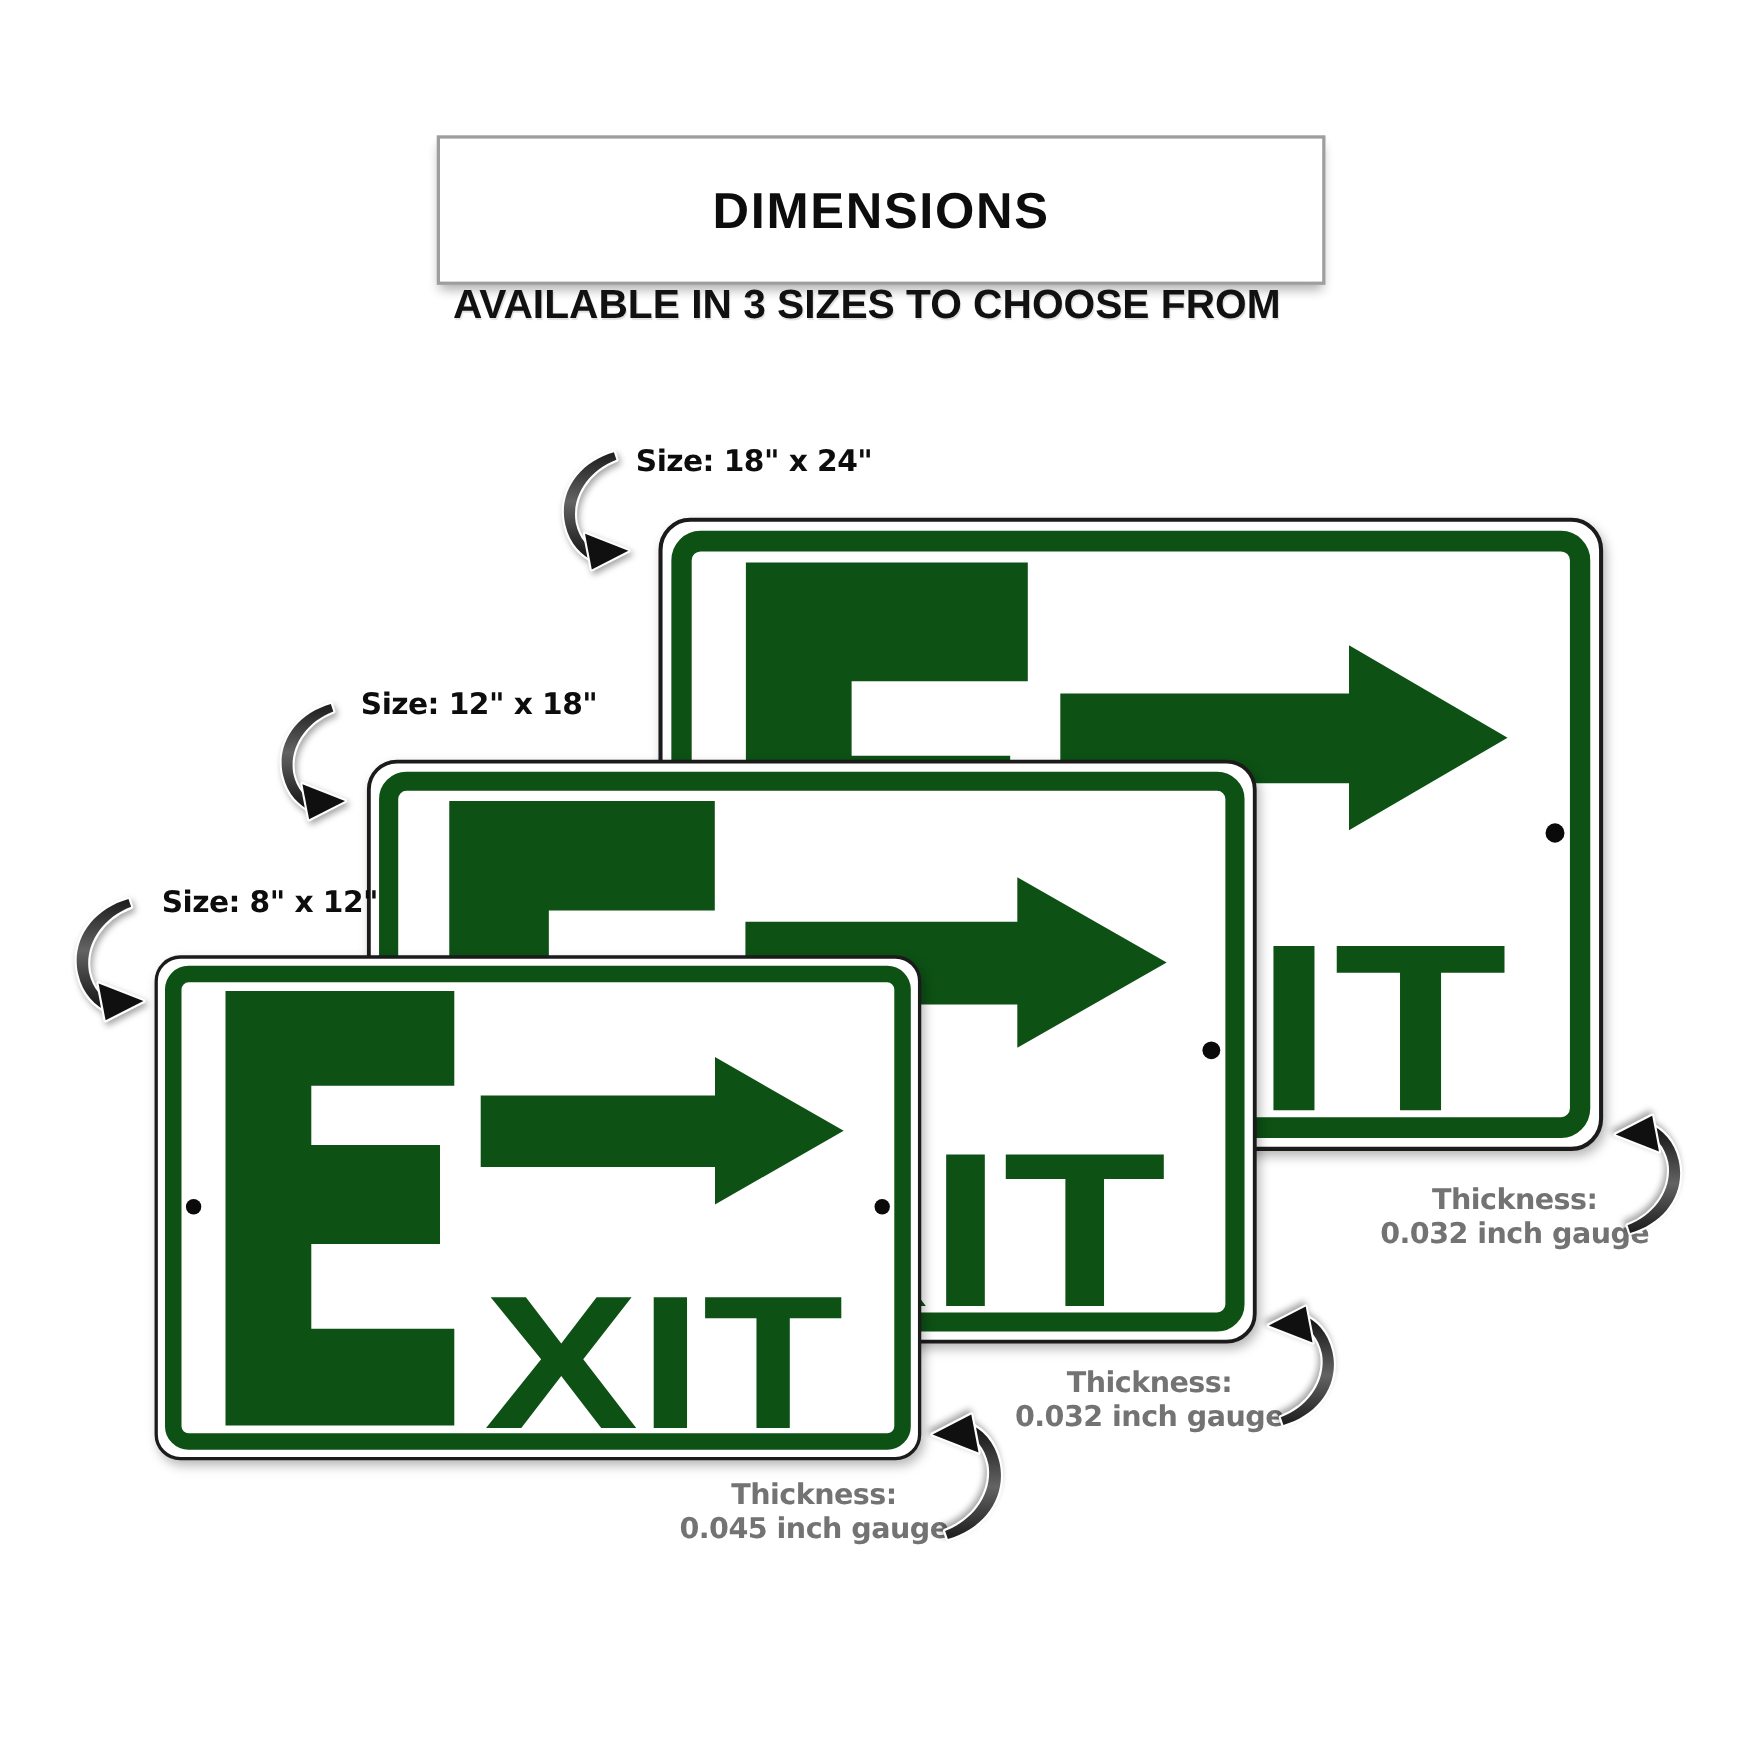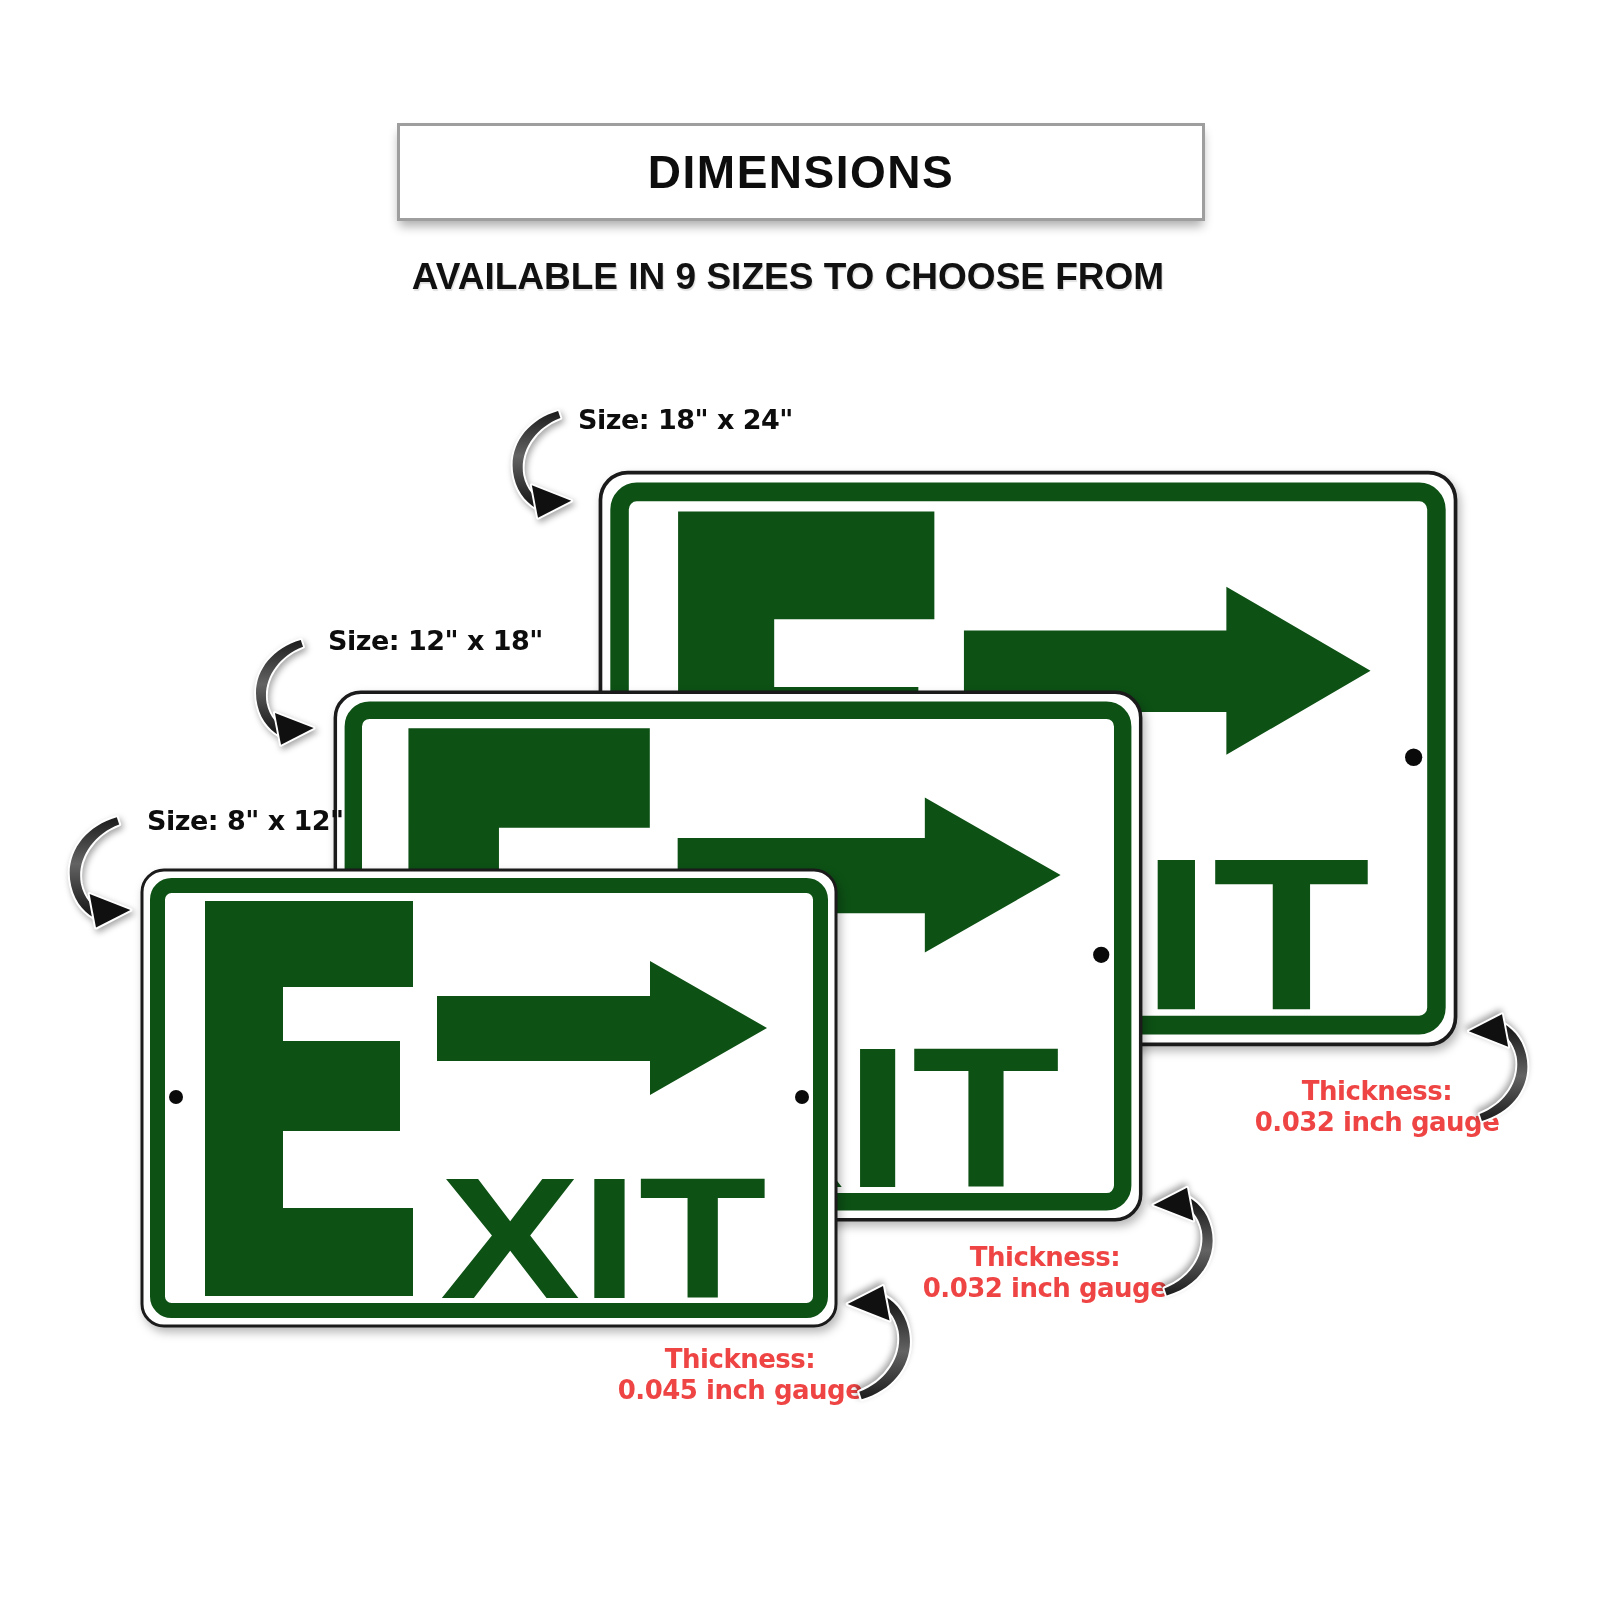--- a/index.html
+++ b/index.html
@@ -10,21 +10,21 @@
     --text-black:#111111;
   }
   html,body{margin:0;padding:0;background:#ffffff;}
   #canvas{
     position:relative;width:1600px;height:1600px;background:#ffffff;
     overflow:hidden;font-family:"DejaVu Sans",sans-serif;
   }
 
   
   .title-box{
-    position:absolute;left:397px;top:123px;width:808px;height:98px;
+    position:absolute;left:397px;top:123px;width:808px;height:136px;
     box-sizing:border-box;background:#ffffff;border:3px solid var(--title-border);
     box-shadow:0 7px 10px -2px rgba(0,0,0,0.33);
     display:flex;align-items:center;justify-content:center;
   }
   .title-text{
     font-family:"Liberation Sans",sans-serif;font-weight:bold;
     font-size:46px;letter-spacing:1.5px;color:#0d0d0d;
   }
   .subtitle{
     position:absolute;left:388px;top:256px;width:800px;text-align:center;
@@ -53,21 +53,21 @@
 
   
   .hand-label{
     position:absolute;z-index:10;color:#0d0d0d;
     font-family:"DejaVu Sans",sans-serif;font-weight:bold;
     white-space:nowrap;
   }
   .size-label{font-size:27px;letter-spacing:-0.5px;}
   .thickness-label{
     position:absolute;z-index:10;width:300px;text-align:center;
-    font-family:"DejaVu Sans",sans-serif;font-weight:bold;color:#ef4444;
+    font-family:"DejaVu Sans",sans-serif;font-weight:bold;color:#737373;
     font-size:26px;line-height:31px;letter-spacing:-0.5px;
   }
   #size-label-large {left:578px;top:404px;}
   #size-label-medium{left:328px;top:625px;}
   #size-label-small {left:147px;top:805px;}
   #thickness-front {left:590px;top:1344px;}
   #thickness-middle{left:895px;top:1242px;}
   #thickness-back  {left:1227px;top:1076px;}
 
   
@@ -97,21 +97,21 @@
       <polygon points="42,100 50,142 93,120" fill="#101010" stroke="#ffffff" stroke-width="5" stroke-linejoin="round" paint-order="stroke"></polygon>
     </g>
   </defs>
 </svg>
 
 <div id="canvas">
 
   <div class="title-box">
     <div class="title-text">DIMENSIONS</div>
   </div>
-  <div class="subtitle">AVAILABLE IN 9 SIZES TO CHOOSE FROM</div>
+  <div class="subtitle">AVAILABLE IN 3 SIZES TO CHOOSE FROM</div>
 
   <div class="sign" id="sign-back">
     <svg viewBox="0 0 698 460" preserveAspectRatio="none">
       <rect class="sign-plate" x="2" y="2" width="694" height="456" rx="22"></rect>
       <rect class="sign-border" x="17.5" y="17.5" width="663" height="425" rx="14"></rect>
       <path class="sign-green" d="M65,33 H273 V119 H143 V173 H260 V263 H143 V340 H273 V428 H65 Z"></path>
       <path class="sign-green" d="M297,128 H510 V93 L627,160 L510,227 V193 H297 Z"></path>
       <text class="sign-word" x="300" y="430" textLength="327" lengthAdjust="spacingAndGlyphs">XIT</text>
       <circle class="sign-hole" cx="36" cy="229" r="7"></circle>
       <circle class="sign-hole" cx="662" cy="229" r="7"></circle>

